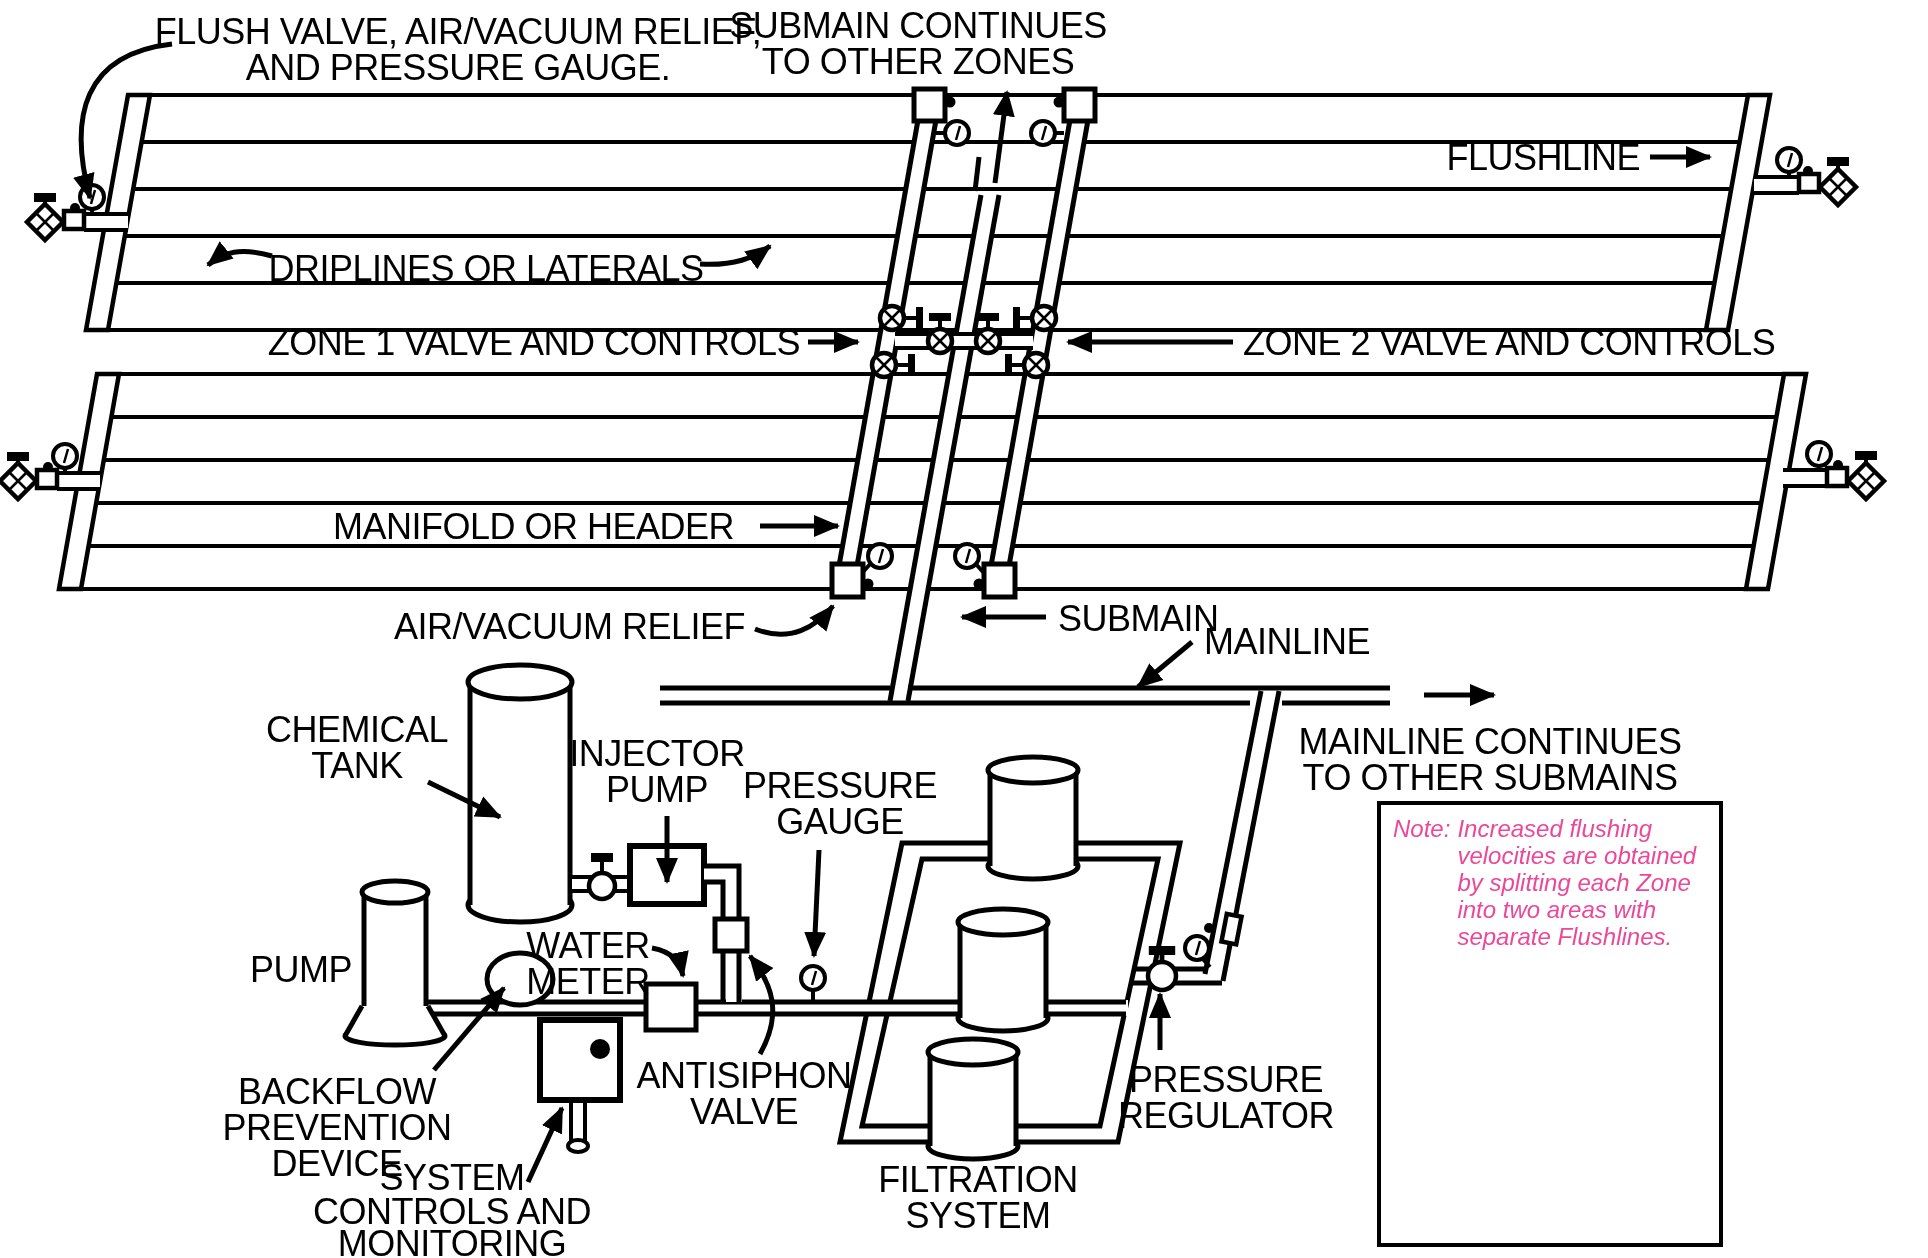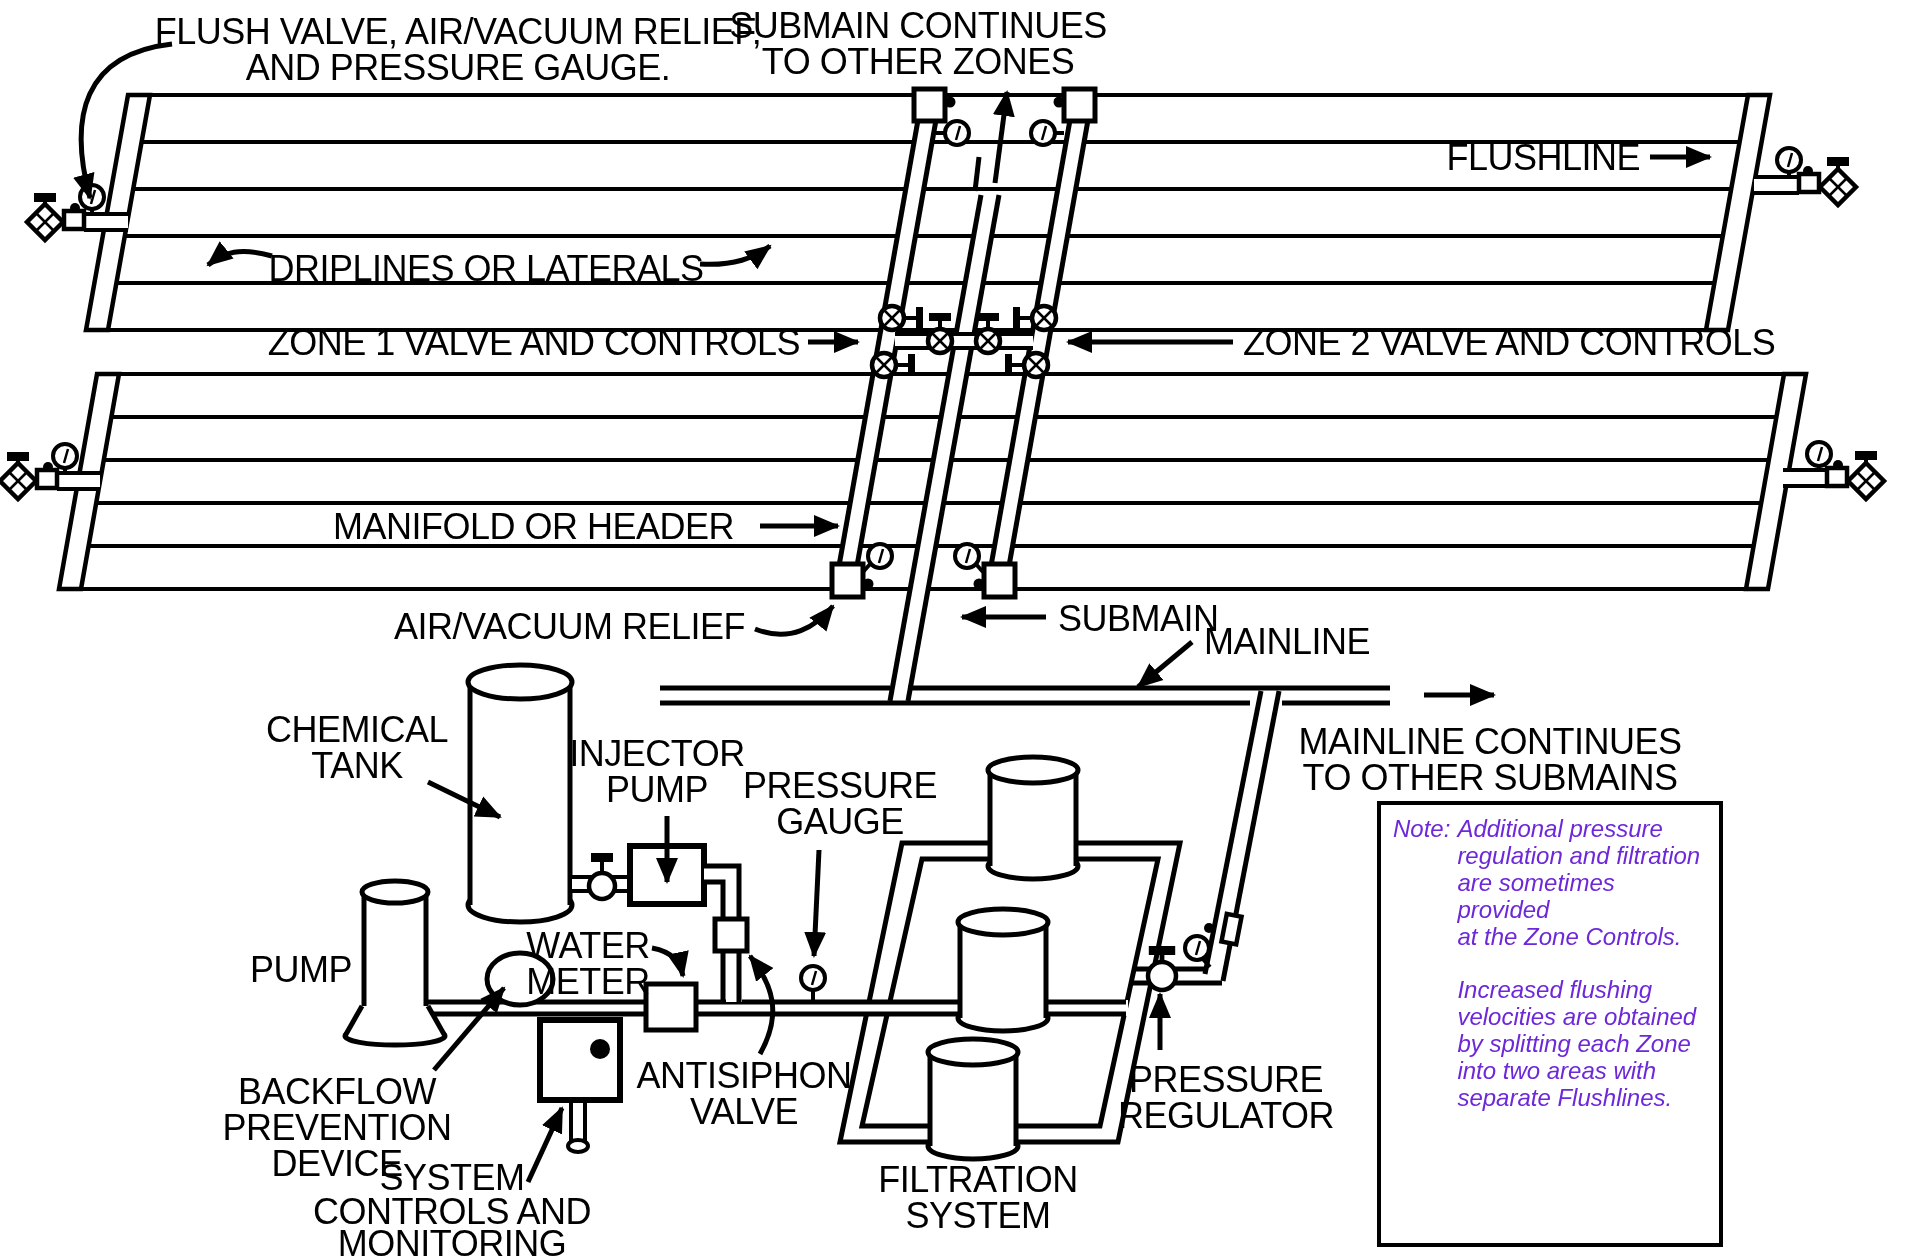--- a/index.html
+++ b/index.html
@@ -7,21 +7,21 @@
          font-family:"Liberation Sans",sans-serif;}
   svg text{fill:#000;font-family:"Liberation Sans",sans-serif;font-size:36px;letter-spacing:-0.5px;}
   .s{stroke:#000;fill:none;stroke-width:5;}
   .s4{stroke:#000;fill:none;stroke-width:4;}
   .thin{stroke:#000;fill:none;stroke-width:2.5;}
   .w{fill:#fff;}
   .blk{fill:#000;stroke:none;}
   .arrow{stroke:#000;fill:none;stroke-width:5;}
   .notebox{position:absolute;left:1377px;top:801px;width:346px;height:446px;
            box-sizing:border-box;border:4px solid #000;background:#fff;
-           padding:10px 6px 0 12px;font-style:italic;font-size:24px;line-height:27px;color:#6d28d9;}
+           padding:10px 6px 0 12px;font-style:italic;font-size:24px;line-height:27px;color:#ec4899;}
   .note-flex{display:flex;gap:7px;align-items:flex-start;}
   .note-flex p{margin:0 0 26px 0;white-space:pre-line;}
   .note-prefix{white-space:nowrap;}
 </style>
 </head>
 <body>
 
 <div class="stage">
 <svg width="1928" height="1258" viewBox="0 0 1928 1258">
   <defs>
@@ -351,24 +351,20 @@
     <text text-anchor="middle" x="1226" y="1092">PRESSURE</text>
     <text text-anchor="middle" x="1226" y="1128">REGULATOR</text>
   </g>
 </svg>
 
 
 <div class="notebox">
   <div class="note-flex">
     <span class="note-prefix">Note:</span>
     <div>
-      <p>Additional pressure
-regulation and filtration
-are sometimes provided
-at the Zone Controls.</p>
       <p>Increased flushing
 velocities are obtained
 by splitting each Zone
 into two areas with
 separate Flushlines.</p>
     </div>
   </div>
 </div>
 </div>
 

